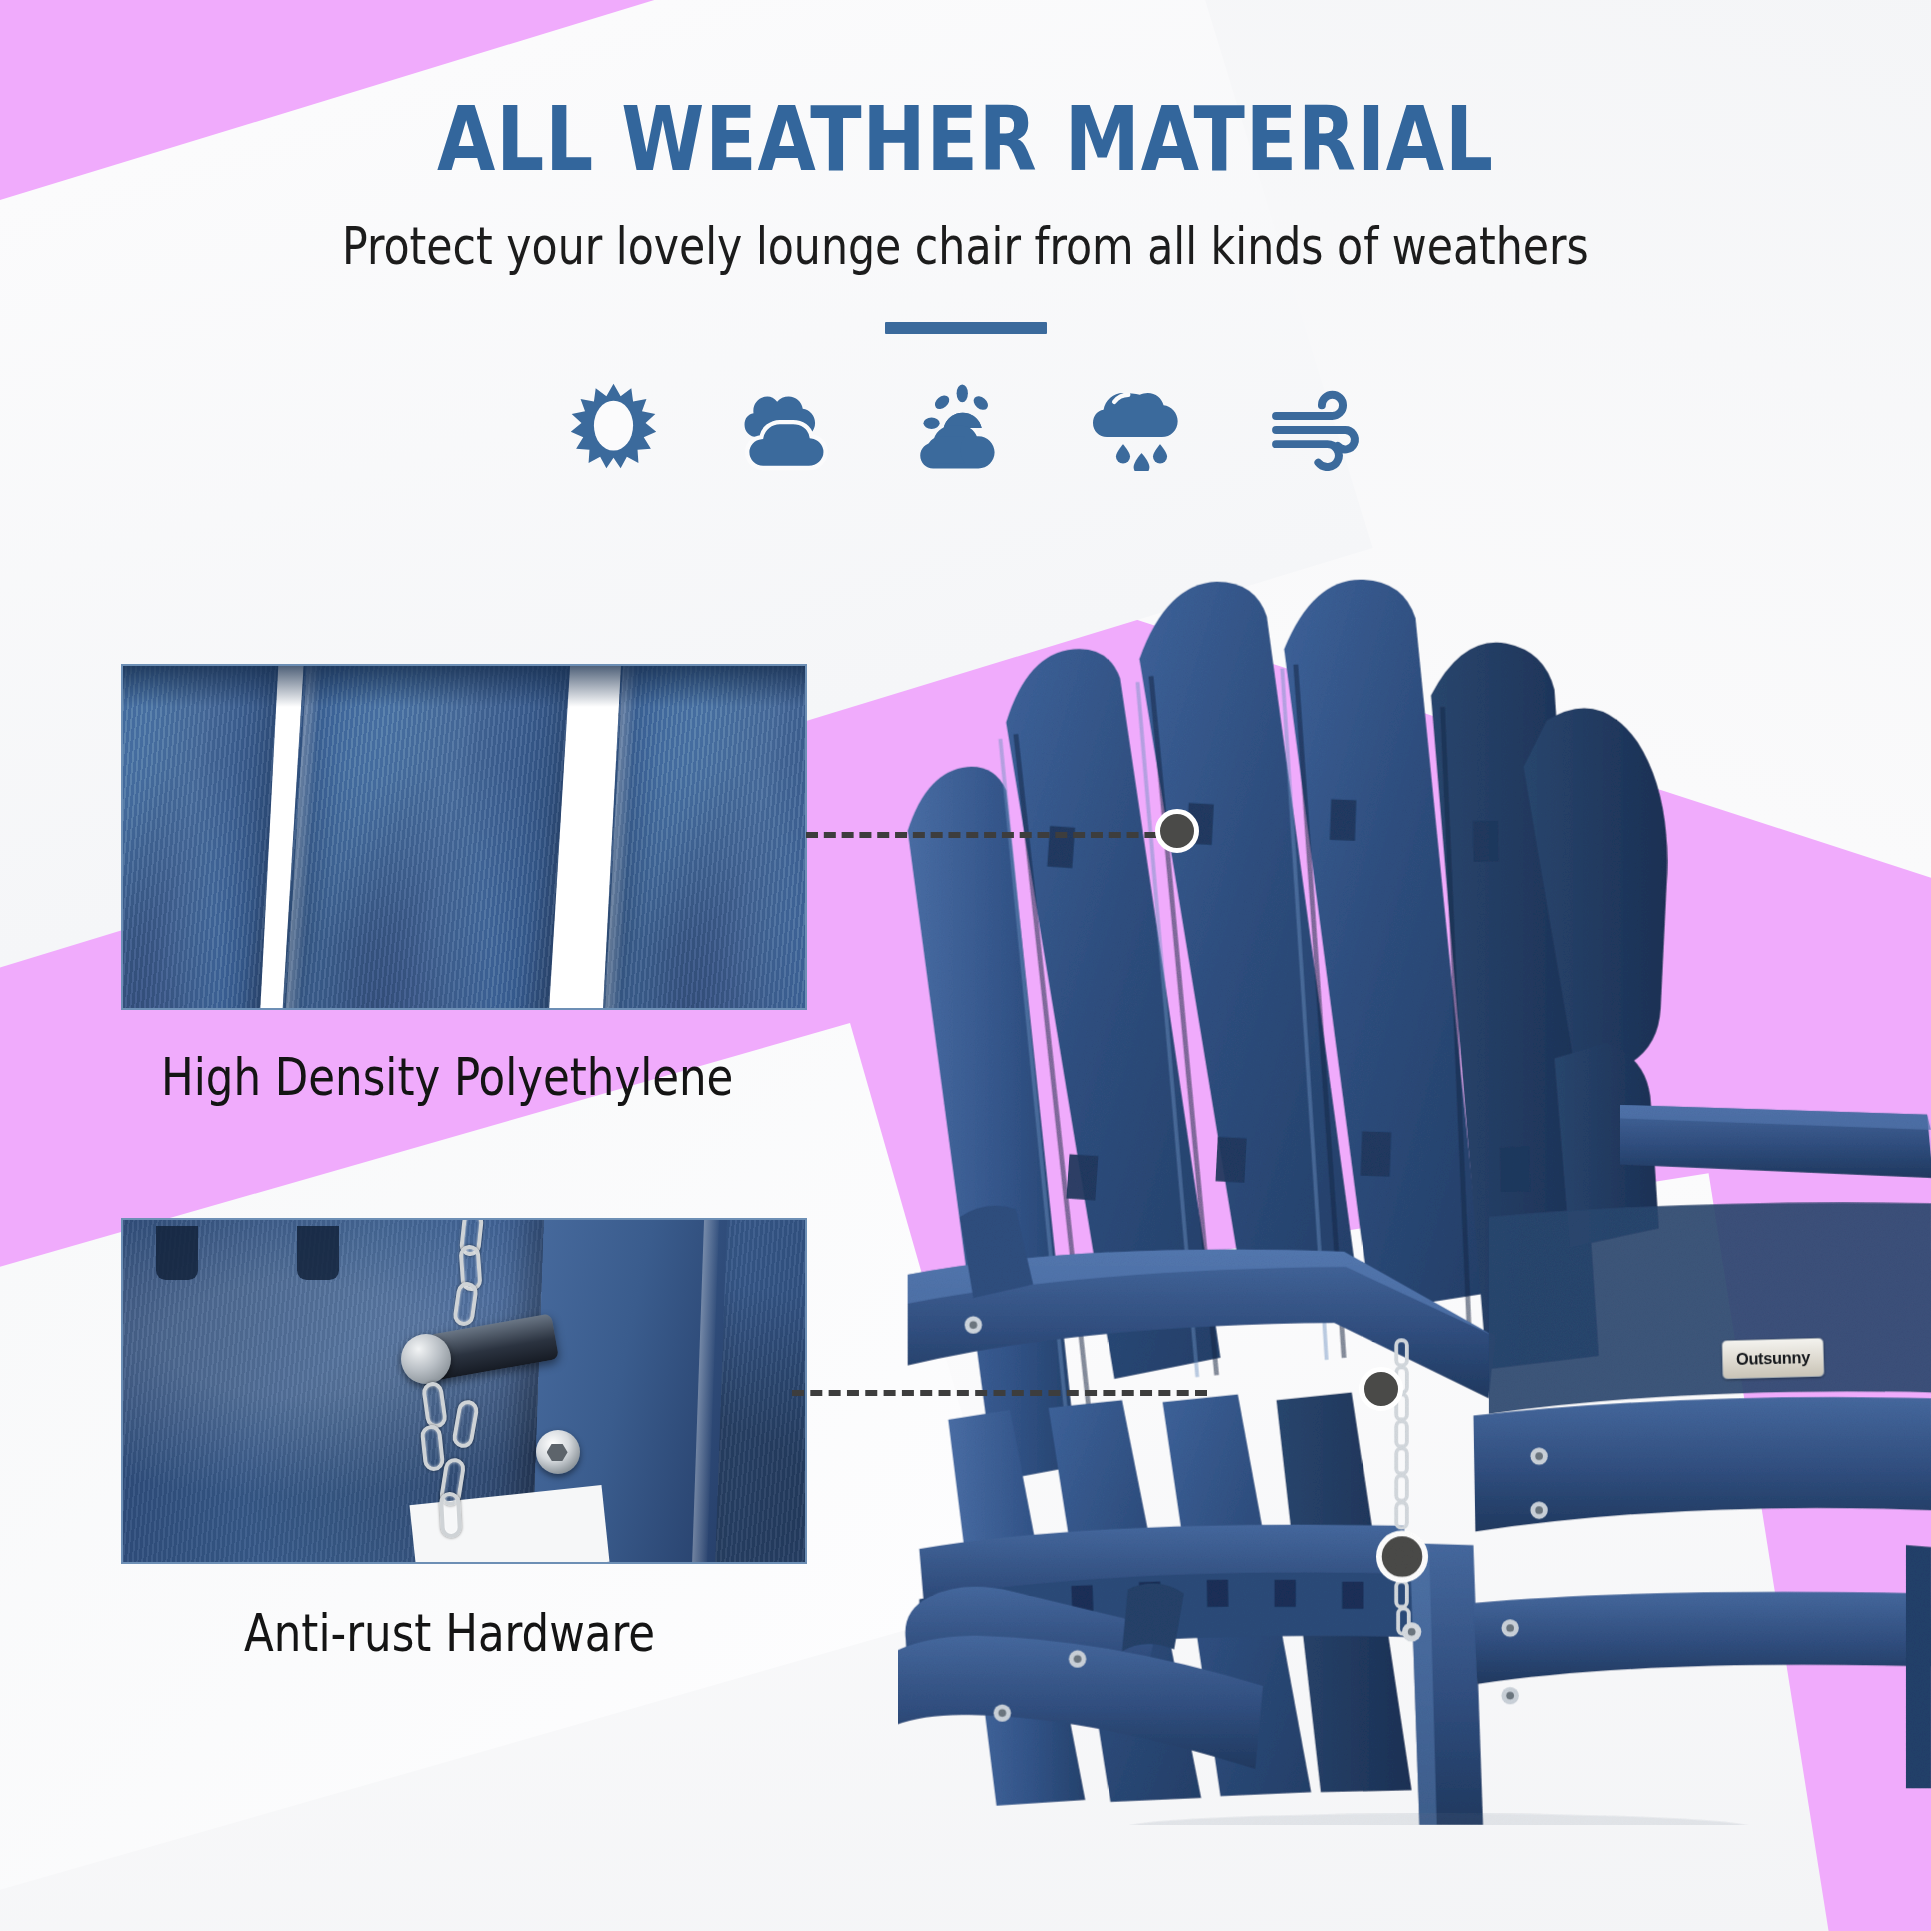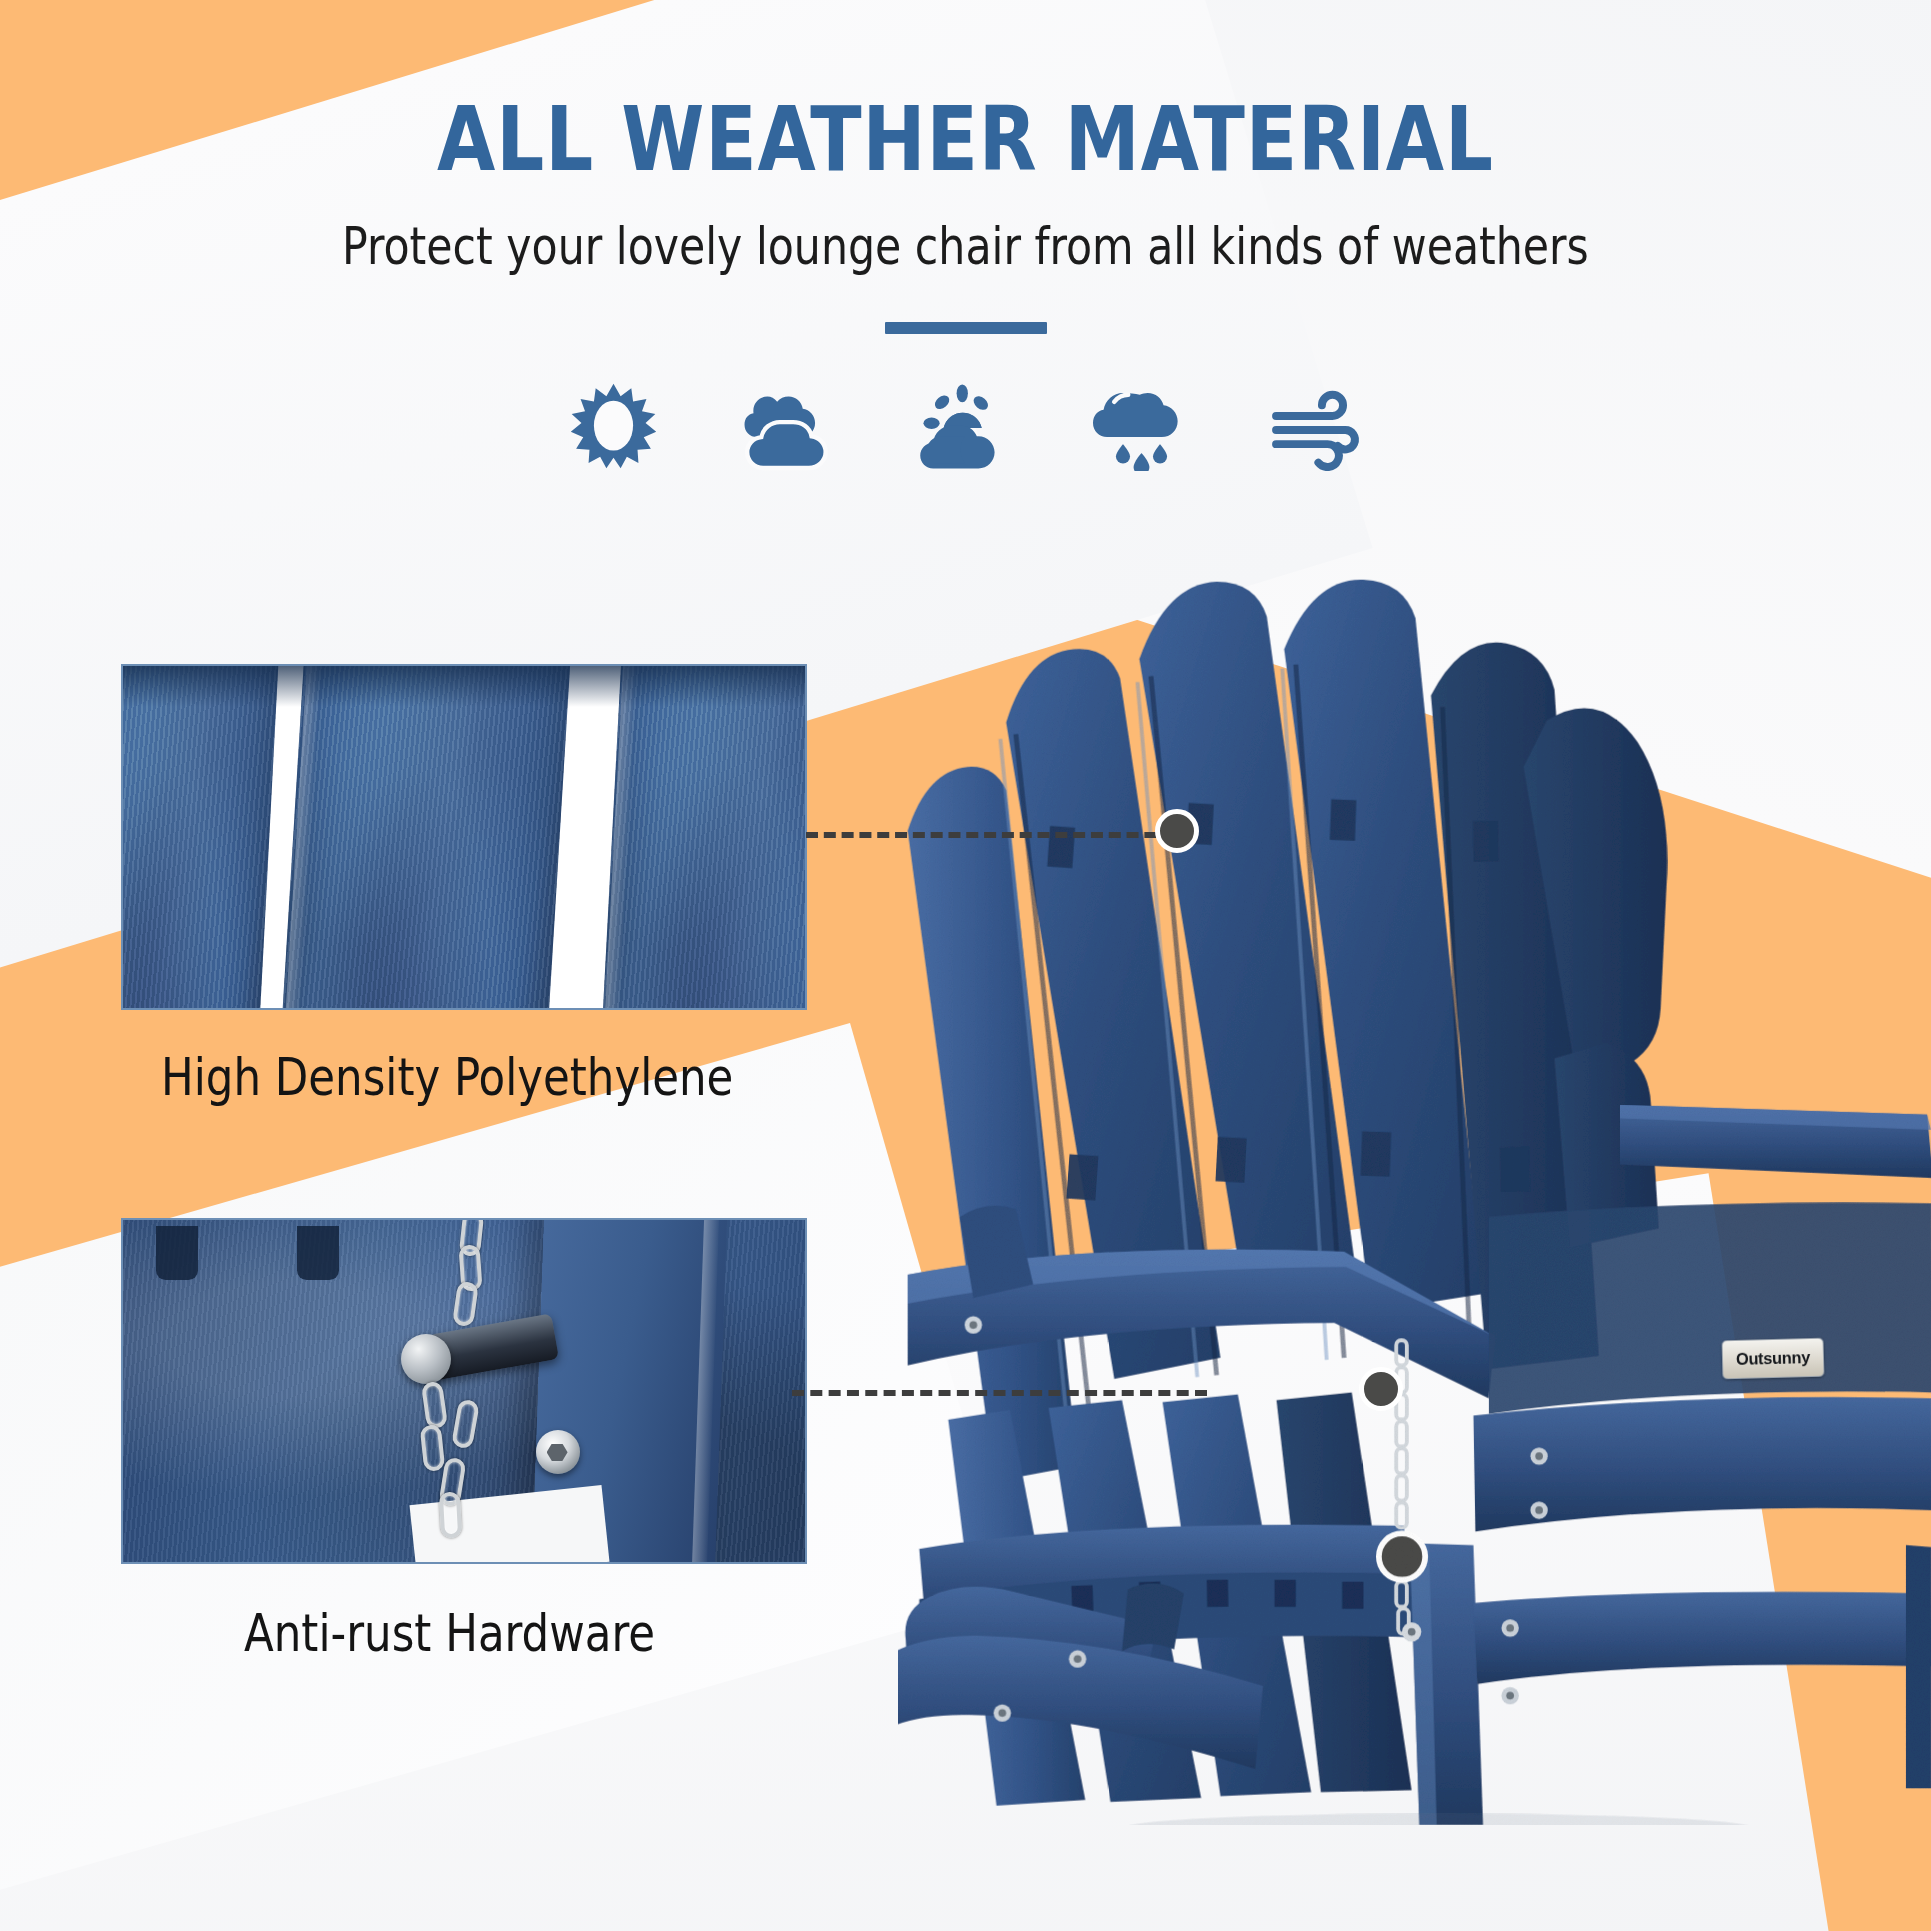--- a/index.html
+++ b/index.html
@@ -6,21 +6,21 @@
 
   html,body{
     width:1931px; height:1931px;
     overflow:hidden;
     font-family:"Liberation Sans", sans-serif;
   }
 
   #stage{
     position:relative;
     width:1931px; height:1931px;
-    background:#fdba74;
+    background:#f0abfc;
     overflow:hidden;
   }
 
   
   .bg-band{ position:absolute; pointer-events:none; }
 
   .bg-band.b1{
     top:-406px; left:792px; width:1834px; height:869px;
     background:linear-gradient(180deg,#f4f5f7 0%,#fafafb 100%);
     transform:rotate(18deg); transform-origin:0 0;

